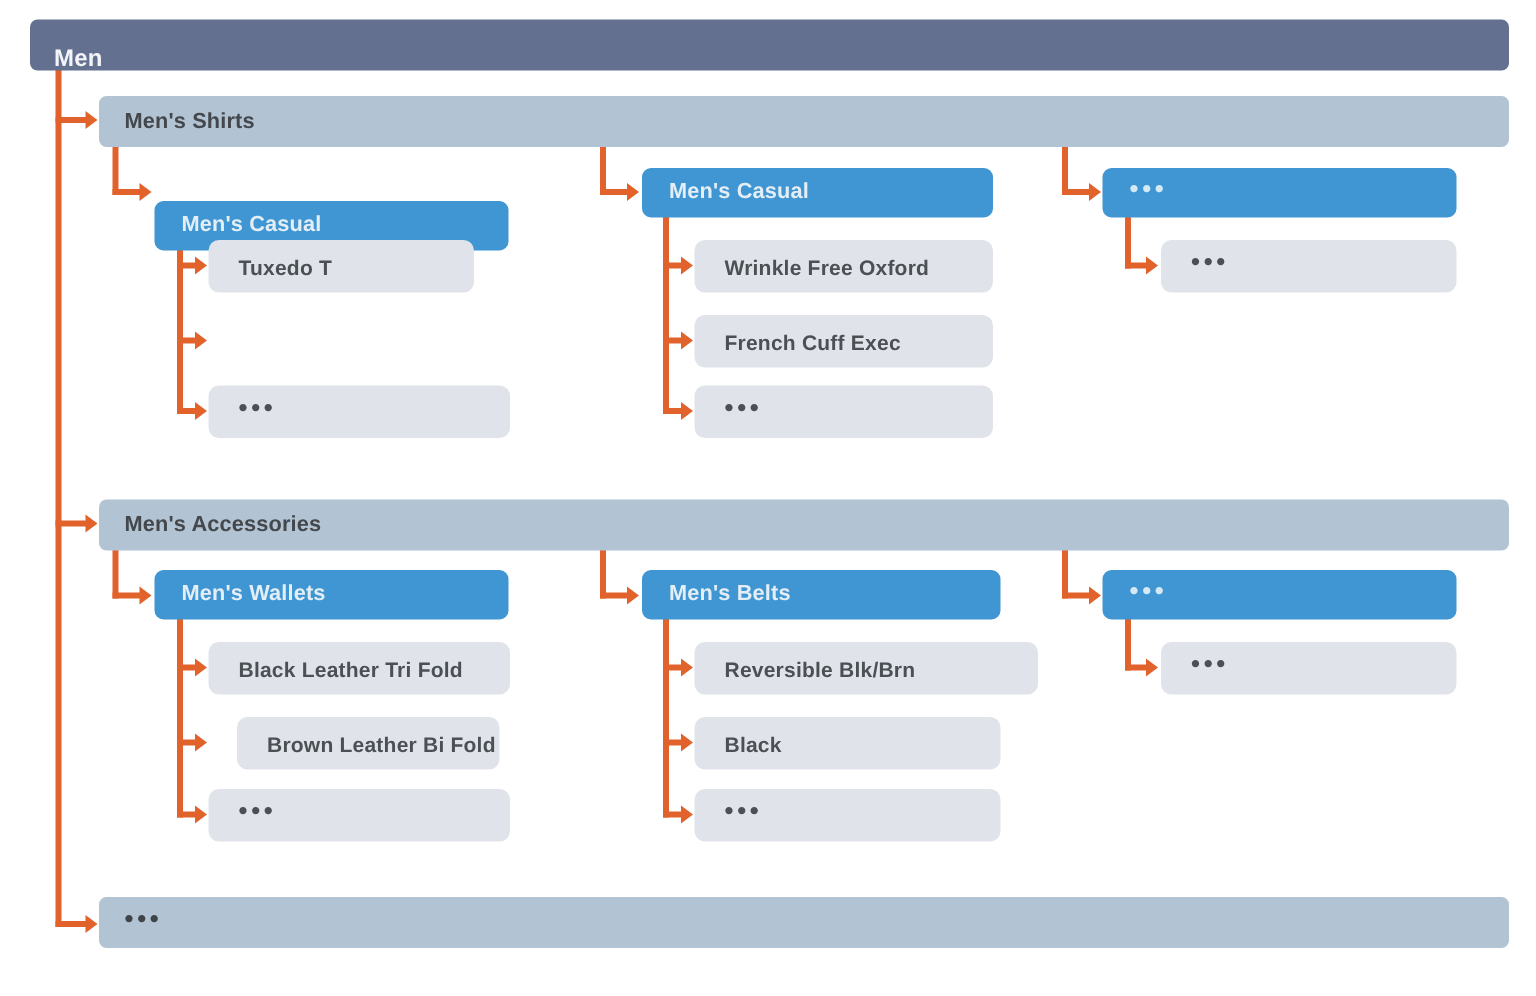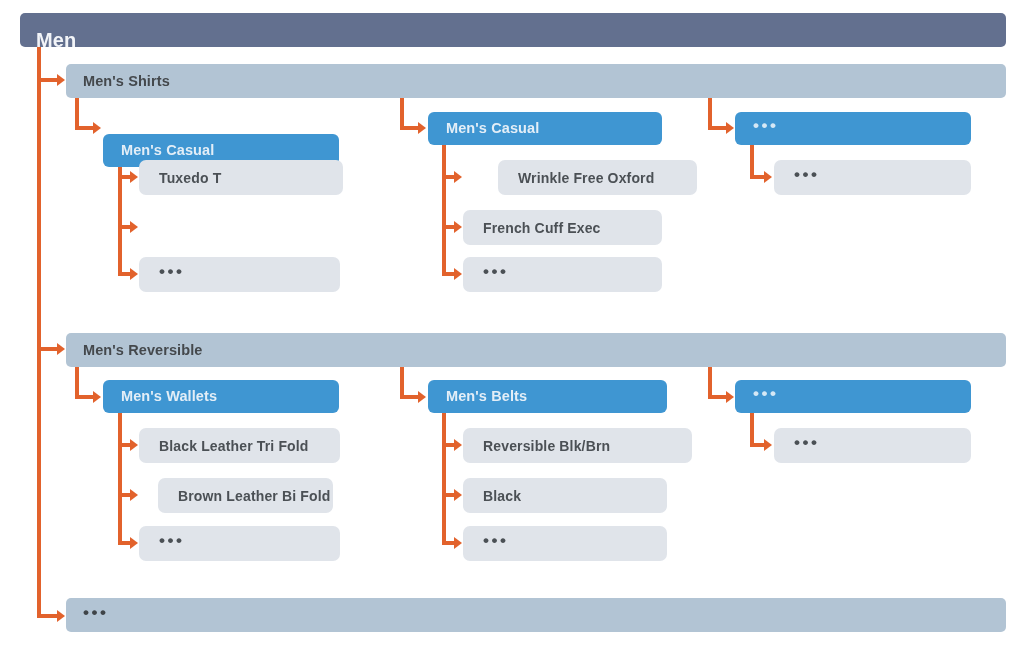--- a/index.html
+++ b/index.html
@@ -32,21 +32,21 @@
 
   
   .node.level-root {
     background: #63708f;
     height: 34px;
     border-radius: 5px;
     padding-left: 16px;
   }
   .node.level-root .label {
     color: #f2f4f8;
-    font-size: 20px;
+    font-size: 16px;
     font-weight: 700;
     letter-spacing: .1px;
     margin-top: 20px;
   }
 
   
   .node.level-1 {
     background: #b2c4d4;
     height: 34px;
     border-radius: 5px;
@@ -202,49 +202,49 @@
     <span class="label">Men</span>
   </div>
 
   <div class="node level-1" style="left:66px; top:64px; width:940px;">
     <span class="label">Men's Shirts</span>
   </div>
 
   <div class="node level-2" style="left:103px; top:112px; width:236px;margin-top:22px;">
     <span class="label">Men's Casual</span>
   </div>
-  <div class="node level-3" style="left:139px; top:160px; width:204px;">
+  <div class="node level-3" style="left:139px; top:160px; width:177px;">
     <span class="label">Tuxedo T</span>
   </div>
   <div class="node level-3" style="left:139px; top:257px; width:201px;">
     <span class="label ellipsis">•••</span>
   </div>
 
   <div class="node level-2" style="left:428px; top:112px; width:234px;">
     <span class="label">Men's Casual</span>
   </div>
-  <div class="node level-3" style="left:463px; top:160px; width:199px;margin-left:35px;">
+  <div class="node level-3" style="left:463px; top:160px; width:199px;">
     <span class="label">Wrinkle Free Oxford</span>
   </div>
   <div class="node level-3" style="left:463px; top:210px; width:199px;">
     <span class="label">French Cuff Exec</span>
   </div>
   <div class="node level-3" style="left:463px; top:257px; width:199px;">
     <span class="label ellipsis">•••</span>
   </div>
 
   <div class="node level-2" style="left:735px; top:112px; width:236px;">
     <span class="label ellipsis">•••</span>
   </div>
   <div class="node level-3" style="left:774px; top:160px; width:197px;">
     <span class="label ellipsis">•••</span>
   </div>
 
   <div class="node level-1" style="left:66px; top:333px; width:940px;">
-    <span class="label">Men's Reversible</span>
+    <span class="label">Men's Accessories</span>
   </div>
 
   <div class="node level-2" style="left:103px; top:380px; width:236px;">
     <span class="label">Men's Wallets</span>
   </div>
   <div class="node level-3" style="left:139px; top:428px; width:201px;">
     <span class="label">Black Leather Tri Fold</span>
   </div>
   <div class="node level-3" style="left:139px; top:478px; width:175px;margin-left:19px;">
     <span class="label">Brown Leather Bi Fold</span>

